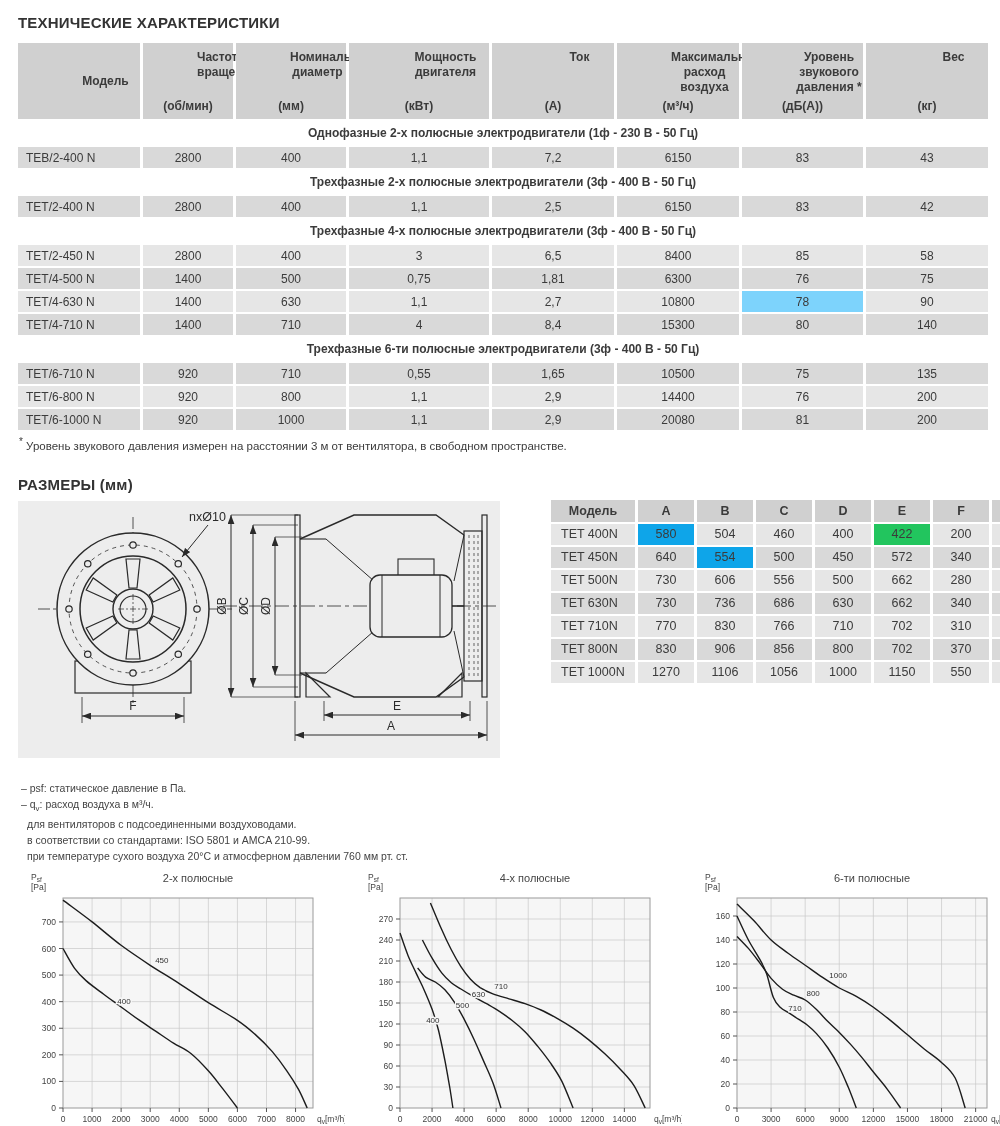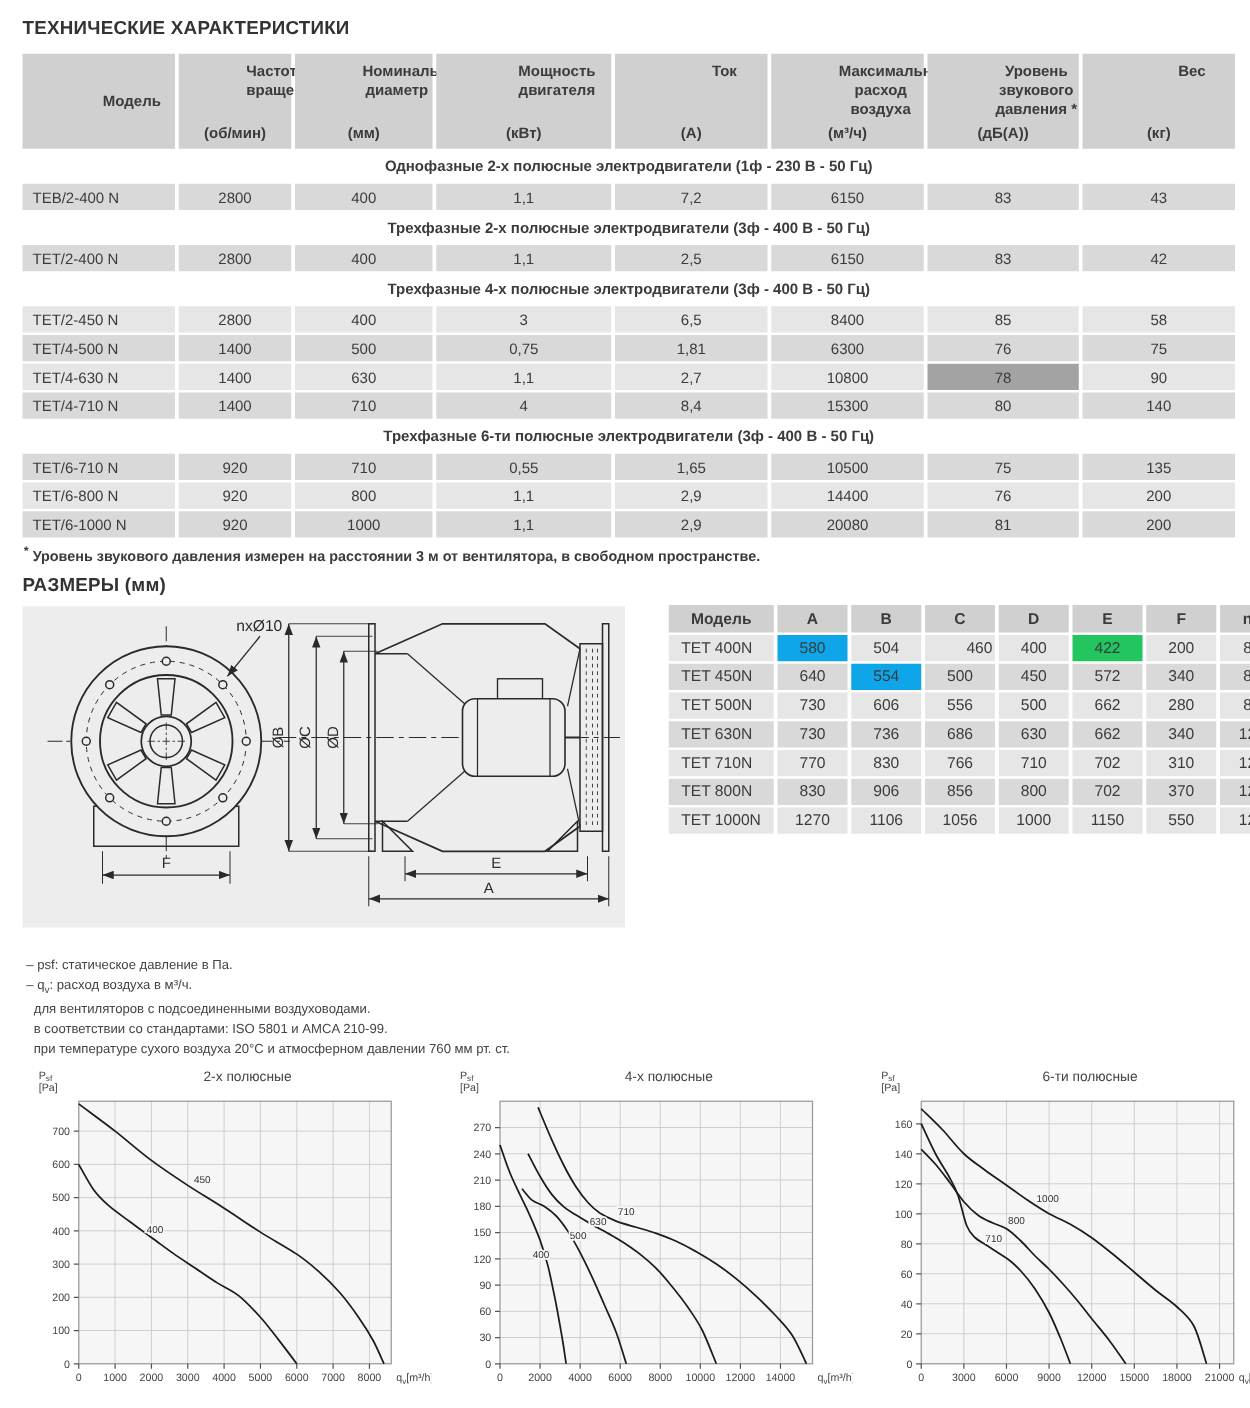--- a/index.html
+++ b/index.html
@@ -15,25 +15,25 @@
   
   table.spec{border-collapse:separate;border-spacing:3px 2px;width:970px;table-layout:fixed;}
   table.spec td{font-size:12px;}
   td.hcell{background:#d0d0d0;height:76px;position:relative;font-weight:bold;text-align:center;padding:0 2px;}
   td.hcell .ht{position:absolute;top:7px;left:10px;right:1px;line-height:1.25;padding-left:44px;}
   td.hcell .ht.vmid{top:50%;transform:translateY(-50%);}
   td.hcell .hu{position:absolute;bottom:6px;left:1px;right:1px;}
   td.sect{background:#ffffff;font-weight:bold;text-align:center;font-size:12.5px;height:20px;padding:2px 0;}
   td.cell{height:21px;text-align:center;padding:0 2px;}
   td.cell.model{text-align:left;padding-left:8px;}
-  .fnote{font-size:11.5px;margin:4px 0 8px 4px;color:#3b3b3b;font-weight:bold;}
+  .fnote{font-size:11.5px;margin:4px 0 24px 4px;color:#3b3b3b;}
   .fnote sup{font-size:10px;}
 
   
-  .dimrow{display:flex;align-items:flex-start;margin-left:3px;}
+  .dimrow{display:flex;align-items:flex-start;margin-left:3px;gap:16px;}
   .drawpanel{width:482px;height:257px;background:#ededed;flex:0 0 auto;}
   table.dims{border-collapse:separate;border-spacing:3px 2px;margin-left:32px;width:470px;table-layout:fixed;margin-top:-3px;}
   table.dims td{font-size:12.5px;height:21px;text-align:center;padding:0 2px;}
   table.dims td.dh{background:#d0d0d0;font-weight:bold;height:22px;}
   table.dims td.dmodel{text-align:left;padding-left:10px;}
 
   
   .notes{margin:22px 0 0 6px;font-size:10.5px;line-height:1.55;color:#444;}
   .notes .nrow{display:flex;}
   .notes .nlab{white-space:pre;}
@@ -146,21 +146,21 @@
           <td class="cell" style="background: rgb(217, 217, 217);">76</td>
           <td class="cell" style="background: rgb(217, 217, 217);">75</td>
         </tr>
         <tr>
           <td class="cell model" style="background: rgb(230, 230, 230);">TET/4-630 N</td>
           <td class="cell" style="background: rgb(230, 230, 230);">1400</td>
           <td class="cell" style="background: rgb(230, 230, 230);">630</td>
           <td class="cell" style="background: rgb(230, 230, 230);">1,1</td>
           <td class="cell" style="background: rgb(230, 230, 230);">2,7</td>
           <td class="cell" style="background: rgb(230, 230, 230);">10800</td>
-          <td class="cell" style="background: #a3a3a3; text-align: center;">78</td>
+          <td class="cell" style="background: #7dd3fc; text-align: center;">78</td>
           <td class="cell" style="background: rgb(230, 230, 230);">90</td>
         </tr>
         <tr>
           <td class="cell model" style="background: rgb(217, 217, 217);">TET/4-710 N</td>
           <td class="cell" style="background: rgb(217, 217, 217);">1400</td>
           <td class="cell" style="background: rgb(217, 217, 217);">710</td>
           <td class="cell" style="background: rgb(217, 217, 217);">4</td>
           <td class="cell" style="background: rgb(217, 217, 217);">8,4</td>
           <td class="cell" style="background: rgb(217, 217, 217);">15300</td>
           <td class="cell" style="background: rgb(217, 217, 217);">80</td>
@@ -330,21 +330,21 @@
             <td class="dh">C</td>
             <td class="dh">D</td>
             <td class="dh">E</td>
             <td class="dh">F</td>
             <td class="dh">n</td>
           </tr>
           <tr>
             <td class="dmodel" style="background: rgb(230, 230, 230);">TET 400N</td>
             <td style="background: #0ea5e9;">580</td>
             <td style="background: rgb(230, 230, 230);">504</td>
-            <td style="background: rgb(230, 230, 230); text-align: right;">460</td>
+            <td style="background: rgb(230, 230, 230);">460</td>
             <td style="background: rgb(230, 230, 230);">400</td>
             <td style="background: #22c55e;">422</td>
             <td style="background: rgb(230, 230, 230);">200</td>
             <td style="background: rgb(230, 230, 230);">8</td>
           </tr>
           <tr>
             <td class="dmodel" style="background: rgb(217, 217, 217);">TET 450N</td>
             <td style="background: rgb(217, 217, 217);">640</td>
             <td style="background: #0ea5e9;">554</td>
             <td style="background: rgb(217, 217, 217);">500</td>

